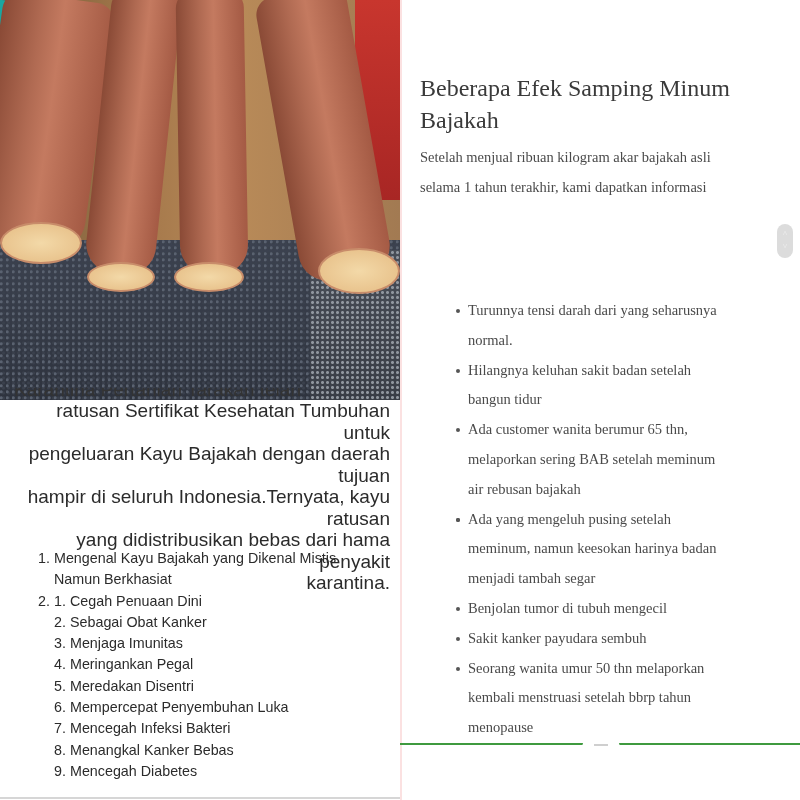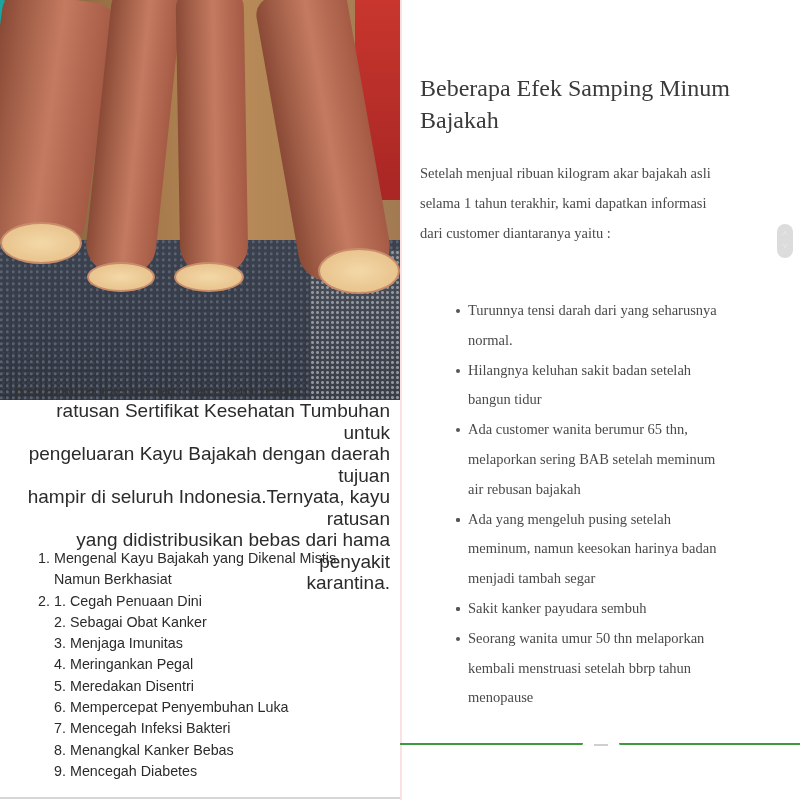--- a/index.html
+++ b/index.html
@@ -47,21 +47,21 @@
     .toc .num { position: absolute; left: 38px; }
     .toc .sub { position: relative; padding-left: 70px; }
     .toc .sub .num { left: 54px; }
     .left-bottom-line { position: absolute; left: 0; top: 797px; width: 400px; height: 2px; background: #d6d6d6; }
 
     
     .right { position: absolute; left: 400px; top: 0; width: 400px; height: 800px; background: #ffffff; overflow: hidden; font-family: Liberation Serif, serif; }
     .right .edge { position: absolute; left: 0; top: 0; width: 2px; height: 800px; background: #fbe1e1; }
     .title { position: absolute; left: 20px; top: 72px; width: 360px; color: #3a3a3a;
       font-size: 24px; line-height: 32px; font-weight: normal; }
-    .intro { position: absolute; left: 20px; top: 158px; width: 365px; color: #4a4a4a; font-size: 14.5px; line-height: 30px; }
+    .intro { position: absolute; left: 20px; top: 142px; width: 365px; color: #4a4a4a; font-size: 14.5px; line-height: 30px; }
     .bullets { position: absolute; left: 20px; top: 272px; width: 370px; color: #4a4a4a; font-size: 14.5px; line-height: 29.8px; list-style: none; margin-top: 24px; }
     .bullets li { position: relative; padding-left: 48px; }
     .bullets li .dot { position: absolute; left: 36px; top: 13px; width: 4px; height: 4px; border-radius: 50%; background: #555; }
     .scroll-handle { position: absolute; left: 377px; top: 224px; width: 16px; height: 34px; border-radius: 8px; background: #dcdcdc; }
     .scroll-handle .ch { position: absolute; left: 4px; width: 8px; height: 8px; color: #f2f2f2; font-size: 8px; line-height: 8px; text-align: center; }
     .green-line { position: absolute; left: 0; top: 743px; width: 400px; height: 2px; background: #3f9a3f; }
     .pull-tab { position: absolute; left: 182px; top: 730px; width: 38px; height: 26px; border-radius: 19px 19px 0 0; background: #ffffff; }
     .pull-tab .bar { position: absolute; left: 12px; top: 14px; width: 14px; height: 2px; background: #cfcfcf; }
   </style>
 </head>
@@ -121,21 +121,20 @@
   <div class="edge"></div>
 
   <h1 class="title">
     <span>Beberapa Efek Samping Minum</span><br>
     <span>Bajakah</span>
   </h1>
 
   <div class="intro">
     <div>Setelah menjual ribuan kilogram akar bajakah asli</div>
     <div>selama 1 tahun terakhir, kami dapatkan informasi</div>
-    <div>dari customer diantaranya yaitu :</div>
   </div>
 
   <div class="scroll-handle">
     <span class="ch" style="top:6px">˄</span>
     <span class="ch" style="top:19px">˅</span>
   </div>
 
   <ul class="bullets">
     <li>
         <span class="dot"></span>
@@ -157,20 +156,21 @@
         <span class="dot"></span>
       </li>
     <li>
         <span class="dot"></span>
       <div>Ada yang mengeluh pusing setelah</div>
       <div>meminum, namun keesokan harinya badan</div>
       <div>menjadi tambah segar</div>
       </li>
     <li>
         <span class="dot"></span>
+      <div>Benjolan tumor di tubuh mengecil</div>
       </li>
     <li>
         <span class="dot"></span>
       <div>Sakit kanker payudara sembuh</div>
       </li>
     <li>
         <span class="dot"></span>
       <div>Seorang wanita umur 50 thn melaporkan</div>
       <div>kembali menstruasi setelah bbrp tahun</div>
       <div>menopause</div>

